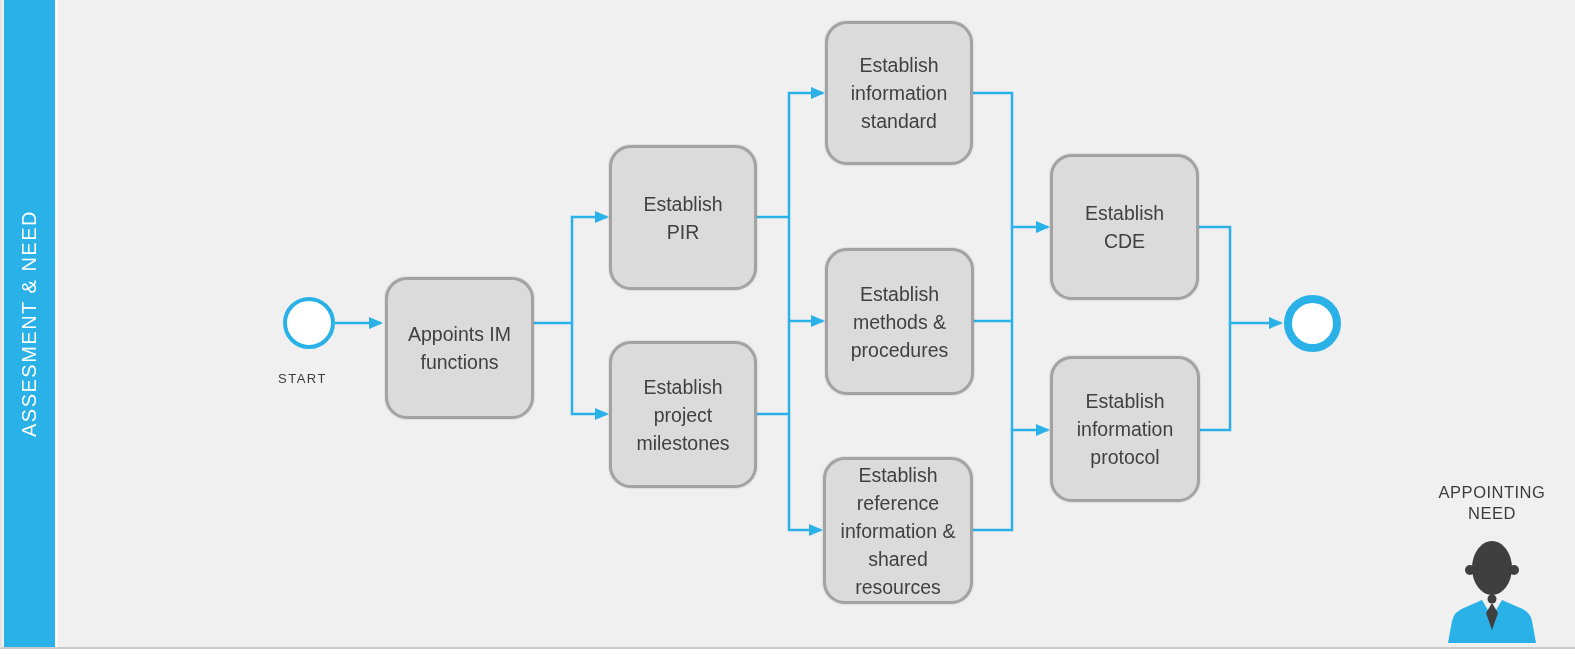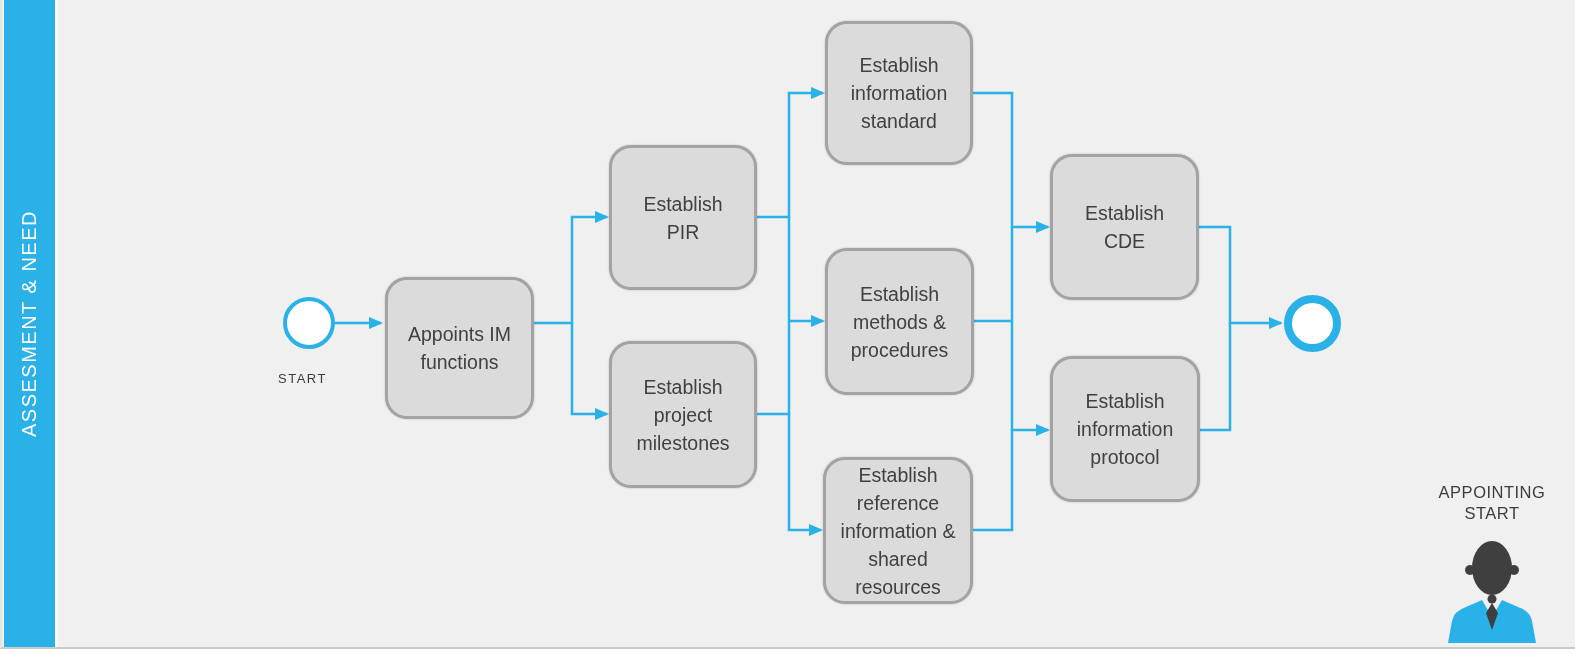--- a/index.html
+++ b/index.html
@@ -106,21 +106,21 @@
     <div class="task" style="left:1048px;top:356px;width:150px;height:146px;">
       <span class="task-label">Establish
 information
 protocol</span>
     </div>
 
     <div class="event end"></div>
 
     <div class="actor">
       <div class="actor-label">APPOINTING
-START</div>
+NEED</div>
       <svg class="actor-icon" width="96" height="106" viewBox="0 0 96 106">
         <circle cx="26" cy="33" r="5" fill="var(--dark)"></circle>
         <circle cx="70" cy="33" r="5" fill="var(--dark)"></circle>
         <ellipse cx="48" cy="31" rx="20" ry="27" fill="var(--dark)"></ellipse>
         <path d="M4,106 L8,84 Q10,74 22,70 L38,63 L48,80 L58,63 L74,70 Q86,74 88,84 L92,106 Z" fill="var(--accent)"></path>
         <circle cx="48" cy="62" r="4.5" fill="var(--dark)"></circle>
         <polygon points="48,66 42,76 48,93 54,76" fill="var(--dark)"></polygon>
       </svg>
     </div>
 

